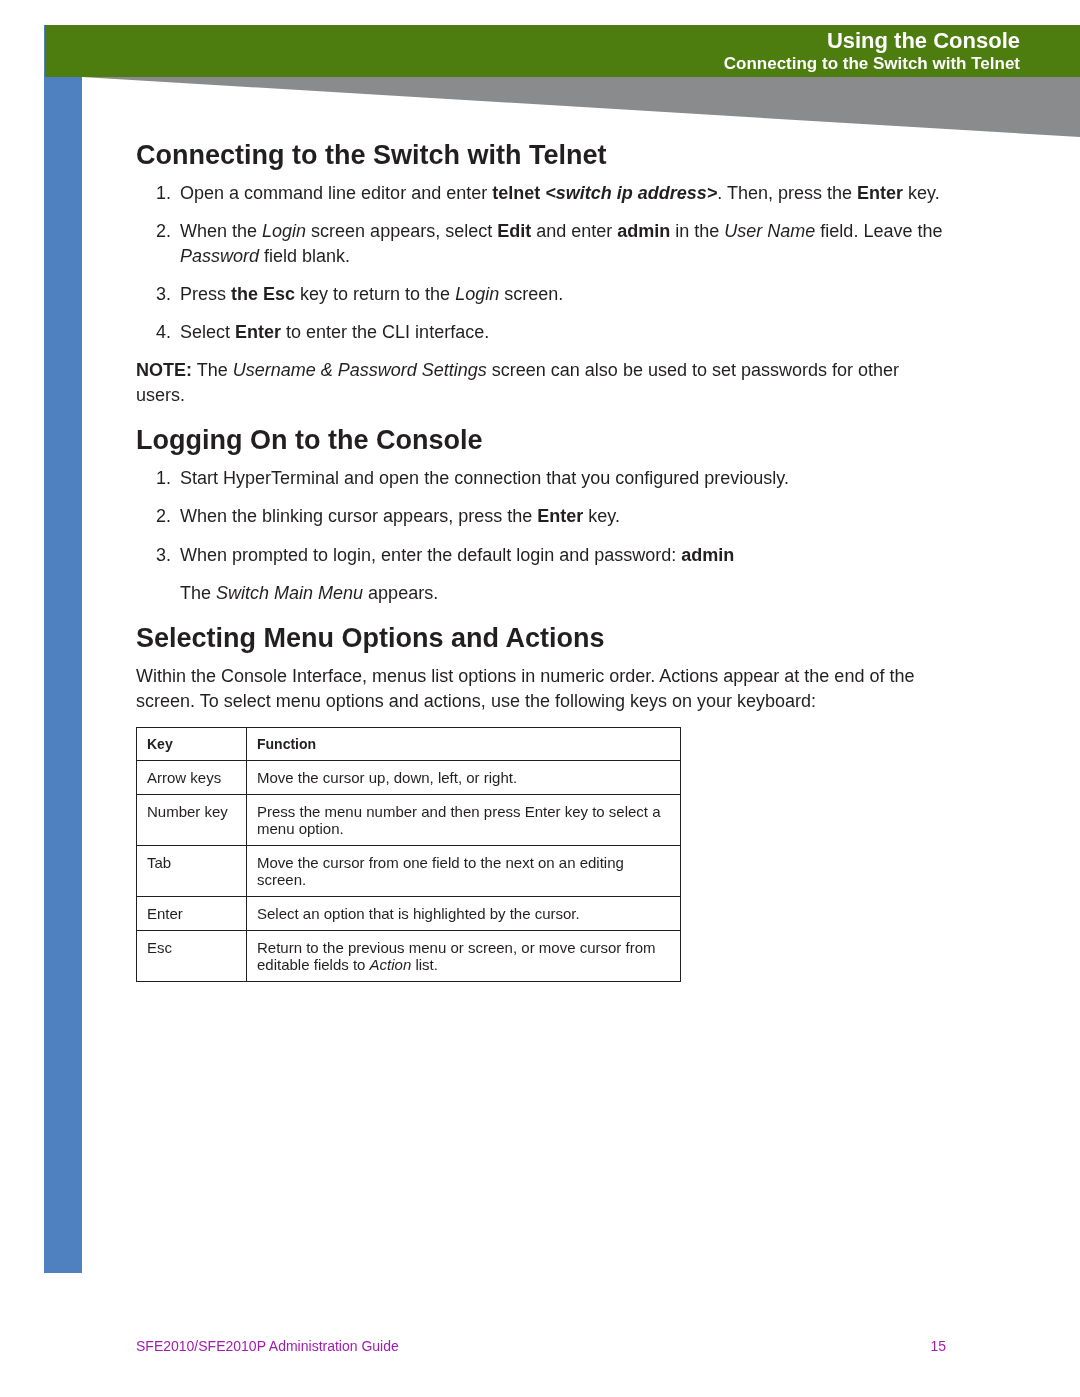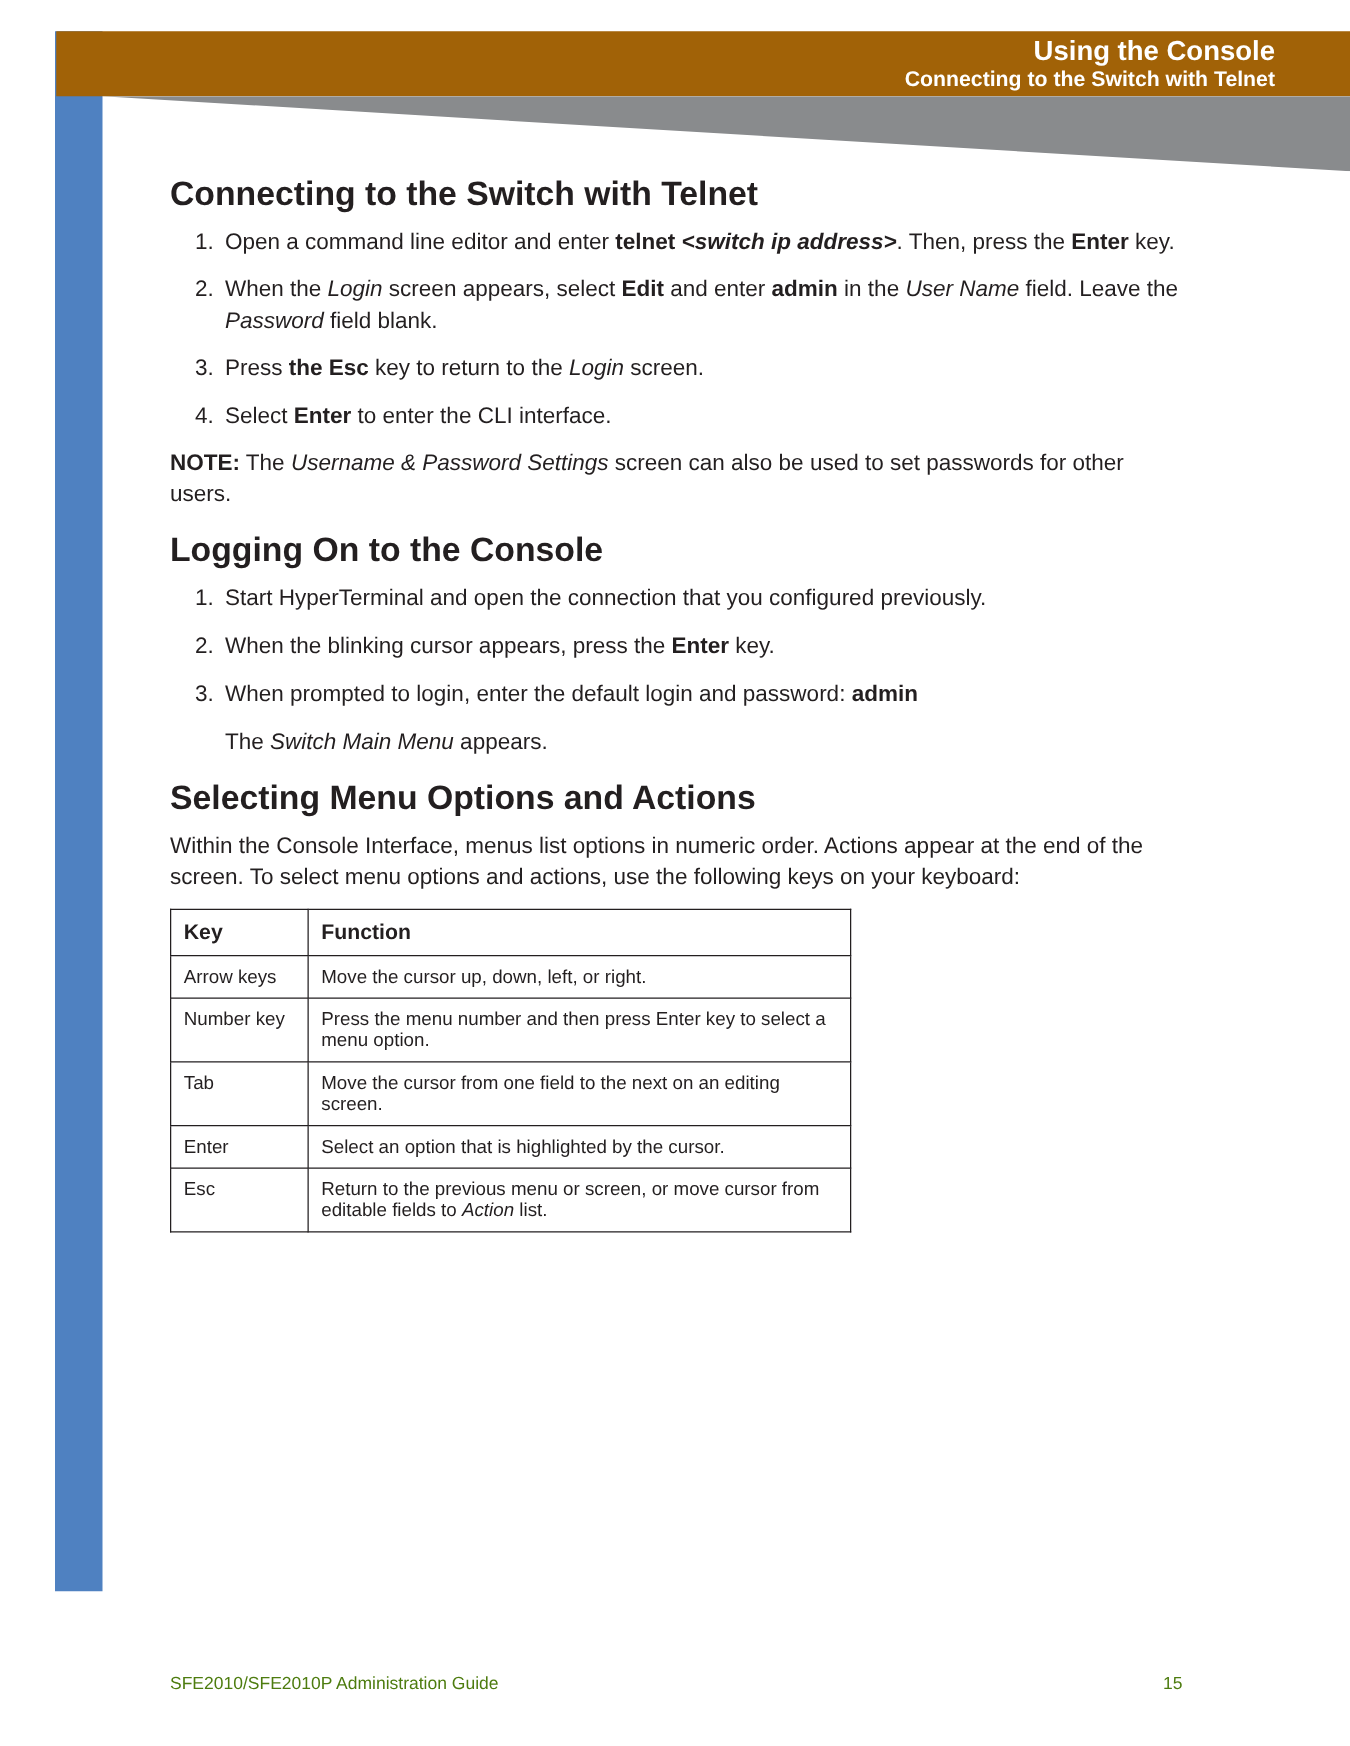--- a/index.html
+++ b/index.html
@@ -18,21 +18,21 @@
     width: 38px;
     height: 1248px;
     background: #4f81c1;
   }
   .header-band {
     position: absolute;
     right: 0;
     top: 25px;
     width: 1035px;
     height: 52px;
-    background: #a16207;
+    background: #4d7c0f;
     color: #fff;
     text-align: right;
     padding-right: 60px;
     display: flex;
     flex-direction: column;
     justify-content: center;
   }
   .header-band .title {
     font-size: 22px;
     font-weight: 700;
@@ -104,30 +104,30 @@
     font-size: 15px;
   }
   table.keytable th, table.keytable td {
     border: 1px solid #231f20;
     padding: 8px 10px;
     text-align: left;
     vertical-align: top;
   }
   table.keytable th {
     font-weight: 700;
-    font-size: 17px;
+    font-size: 14px;
   }
   table.keytable td.kcol { width: 110px; }
   .footer {
     position: absolute;
     left: 136px;
     bottom: 43px;
     width: 810px;
     font-size: 14px;
-    color: #4d7c0f;
+    color: #a21caf;
     display: flex;
     justify-content: space-between;
   }
 </style>
 </head>
 <body>
 
 <div class="blue-bar"></div>
 
 <div class="header-band">

